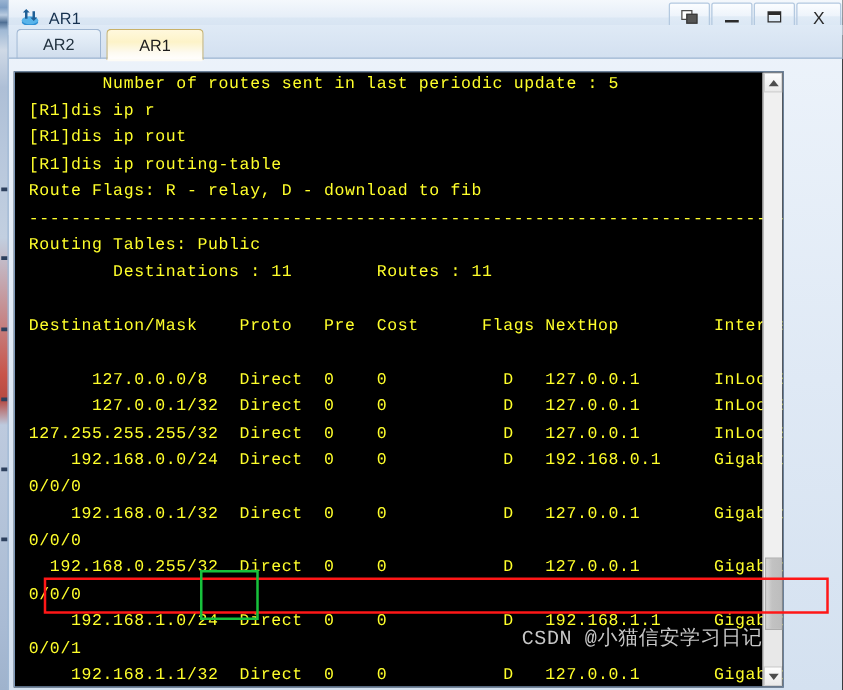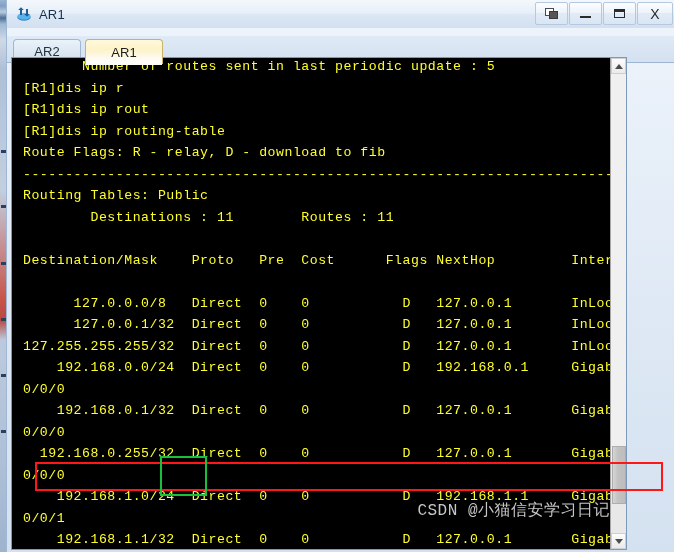--- a/index.html
+++ b/index.html
@@ -62,21 +62,21 @@
   .gl-min{width:11px;height:2px;background:#2b2b2b;margin-top:7px;}
   .gl-max{width:11px;height:9px;border:1px solid #2b2b2b;border-top-width:3px;box-sizing:border-box;}
   .gl-x{font-size:14px;color:#2b2b2b;font-family:"Liberation Sans",sans-serif;line-height:1;}
   .gl-cascade{position:relative;width:13px;height:12px;}
   .gl-cascade i{position:absolute;border:1px solid #4a4a4a;box-sizing:border-box;background:#fff;}
   .gl-cascade i:nth-child(1){left:0;top:0;width:9px;height:8px;}
   .gl-cascade i:nth-child(2){left:4px;top:3px;width:9px;height:8px;background:#555;border-color:#3a3a3a;}
 
   
   .tabstrip{
-    position:absolute;left:0;top:36px;width:668px;height:27px;
+    position:absolute;left:0;top:20px;width:668px;height:27px;
     background:linear-gradient(to bottom,#dfeaf6 0%,#d3e0f0 100%);
   }
   .tabstrip::after{
     content:"";position:absolute;left:0;bottom:0;width:668px;height:1px;background:#9fb6d2;
   }
   .tab{
     position:absolute;top:3px;height:24px;
     display:flex;align-items:center;justify-content:center;
     font-size:13px;color:#1d1d1d;
     border:1px solid #9fb6d2;border-bottom:none;

